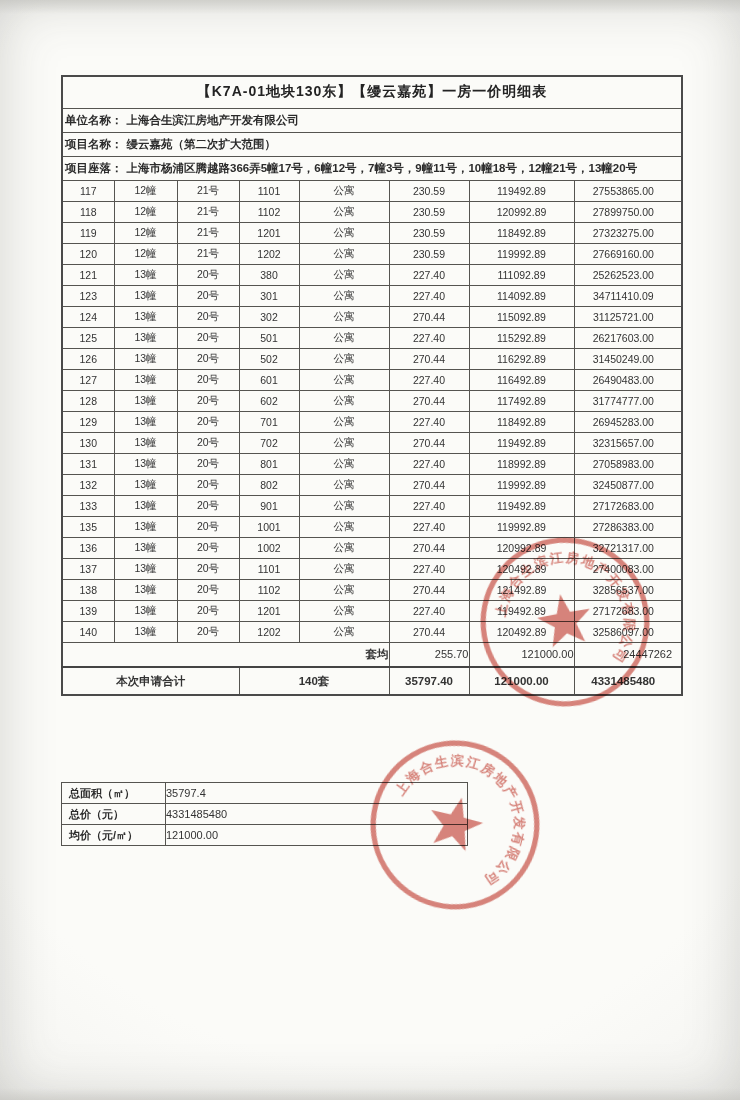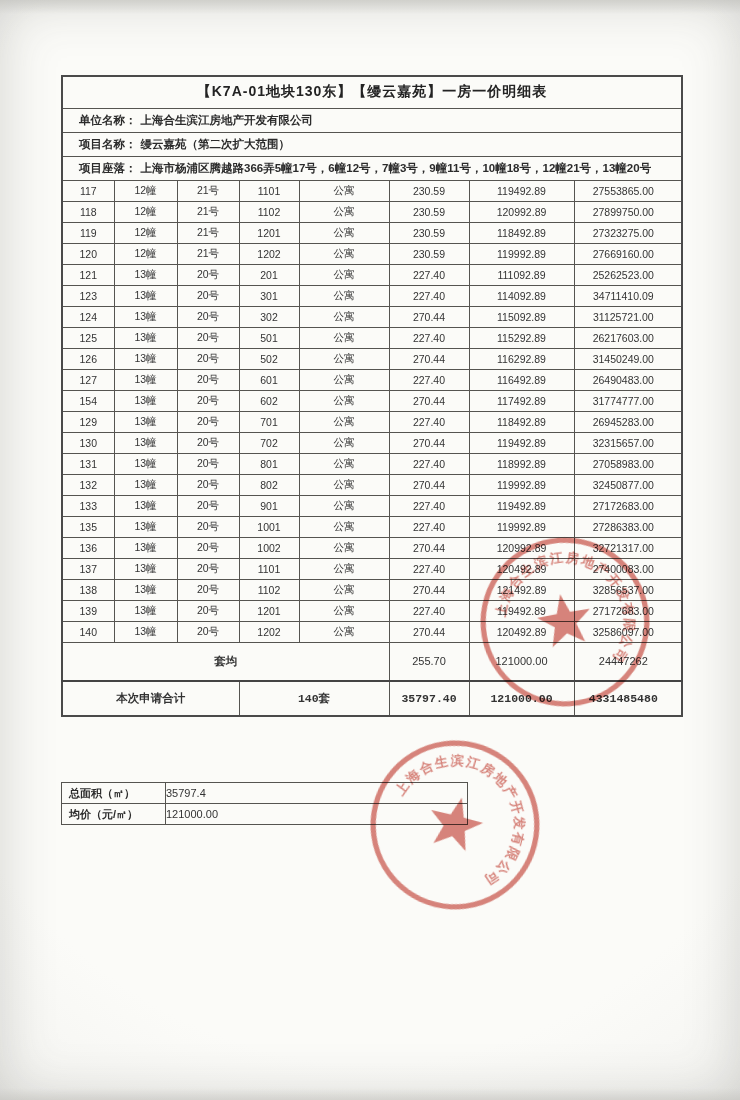--- a/index.html
+++ b/index.html
@@ -21,32 +21,31 @@
   }
 
   table { border-collapse:collapse; table-layout:fixed; }
   .main-table { position:absolute; left:61px; top:75px; width:620px; border:2px solid #4a4a4a; }
   .main-table td { border:1px solid #555450; color:#333; overflow:hidden; white-space:nowrap; }
 
   .title-row td {
     height:32px; text-align:center; font-size:14px; font-weight:bold;
     letter-spacing:1px; color:#232323;
   }
-  .info-row td { height:24px; font-size:11.5px; font-weight:bold; padding-left:16px; color:#2b2b2b; }
+  .info-row td { height:24px; font-size:11.5px; font-weight:bold; padding-left:2px; color:#2b2b2b; }
   .i-label { margin-right:4px; }
 
   .data-row td { height:21px; font-size:10.5px; text-align:center; }
   .c-total { text-align:right; padding-right:9px; }
 
-  .row-avg td { height:39px; font-size:11px; text-align:center; }
+  .row-avg td { height:25px; font-size:11px; text-align:right; }
   .row-avg .avg-label { font-weight:bold; font-size:11.5px; }
   .row-total td {
-    height:35px; font-size:11.5px; font-weight:bold; text-align:center;
+    height:28px; font-size:11.5px; font-weight:bold; text-align:center;
     border-top:2px solid #444;
-    font-family:Liberation Mono, monospace;
   }
 
   .summary-box { position:absolute; left:61px; top:782px; width:406px; border:1.5px solid #4a4a4a; }
   .summary-box td { border:1px solid #555450; height:21px; font-size:11px; }
   .s-label { font-weight:bold; padding-left:7px; color:#2b2b2b; }
   .s-value { color:#333; }
 
   .seal {
     position:absolute; color:#c33a2e; mix-blend-mode:multiply;
     opacity:.62; filter:blur(.4px); pointer-events:none;
@@ -123,21 +122,21 @@
           <td>1202</td>
           <td>公寓</td>
           <td>230.59</td>
           <td>119992.89</td>
           <td class="c-total">27669160.00</td>
         </tr>
         <tr class="data-row">
           <td>121</td>
           <td>13幢</td>
           <td>20号</td>
-          <td>201</td>
+          <td>380</td>
           <td>公寓</td>
           <td>227.40</td>
           <td>111092.89</td>
           <td class="c-total">25262523.00</td>
         </tr>
         <tr class="data-row">
           <td>123</td>
           <td>13幢</td>
           <td>20号</td>
           <td>301</td>
@@ -180,21 +179,21 @@
           <td>127</td>
           <td>13幢</td>
           <td>20号</td>
           <td>601</td>
           <td>公寓</td>
           <td>227.40</td>
           <td>116492.89</td>
           <td class="c-total">26490483.00</td>
         </tr>
         <tr class="data-row">
-          <td>154</td>
+          <td>128</td>
           <td>13幢</td>
           <td>20号</td>
           <td>602</td>
           <td>公寓</td>
           <td>270.44</td>
           <td>117492.89</td>
           <td class="c-total">31774777.00</td>
         </tr>
         <tr class="data-row">
           <td>129</td>
@@ -326,20 +325,24 @@
 
   <table class="summary-box">
     <colgroup>
         <col style="width:104px">
         <col style="width:302px">
       </colgroup>
     <tbody>
       <tr>
           <td class="s-label">总面积（㎡）</td>
           <td class="s-value">35797.4</td>
+        </tr>
+        <tr>
+          <td class="s-label">总价（元）</td>
+          <td class="s-value">4331485480</td>
         </tr>
         <tr>
           <td class="s-label">均价（元/㎡）</td>
           <td class="s-value">121000.00</td>
         </tr>
     </tbody>
   </table>
 
   <svg class="seal seal-1" width="176" height="176" viewBox="0 0 200 200">
     <defs>

